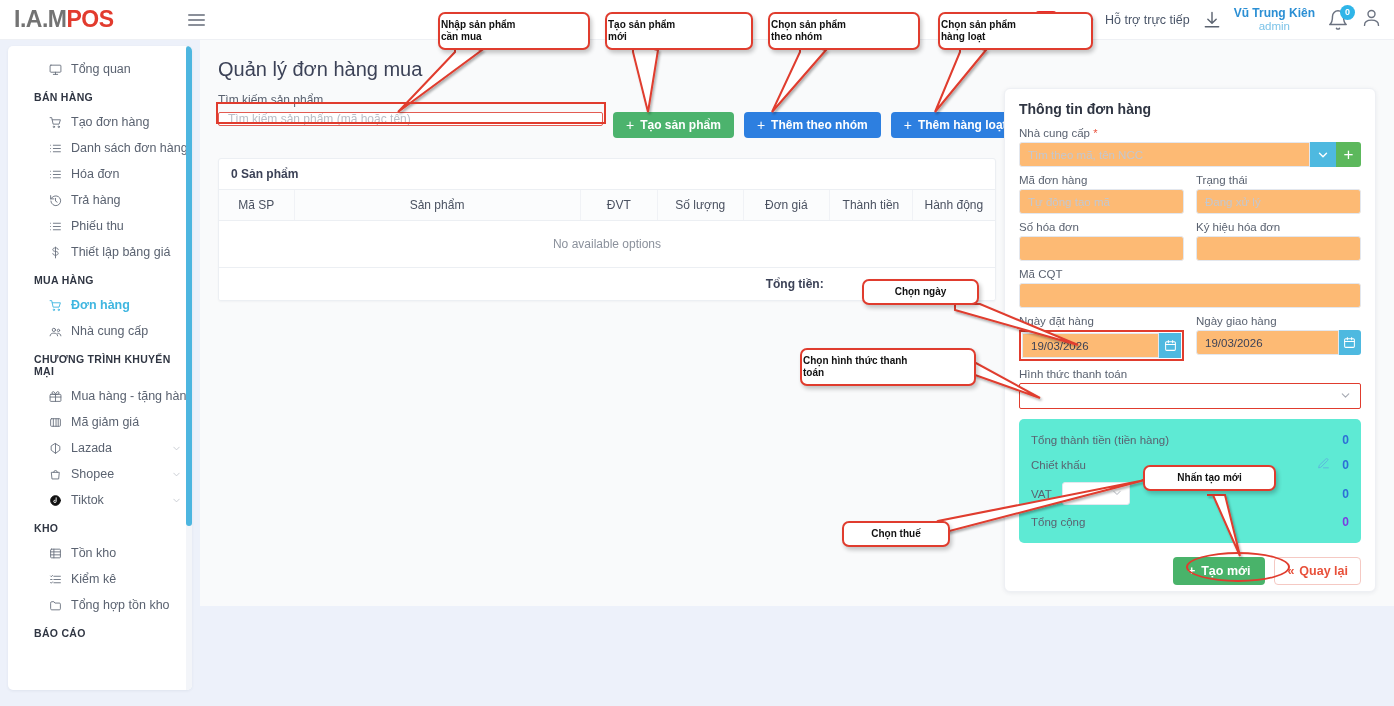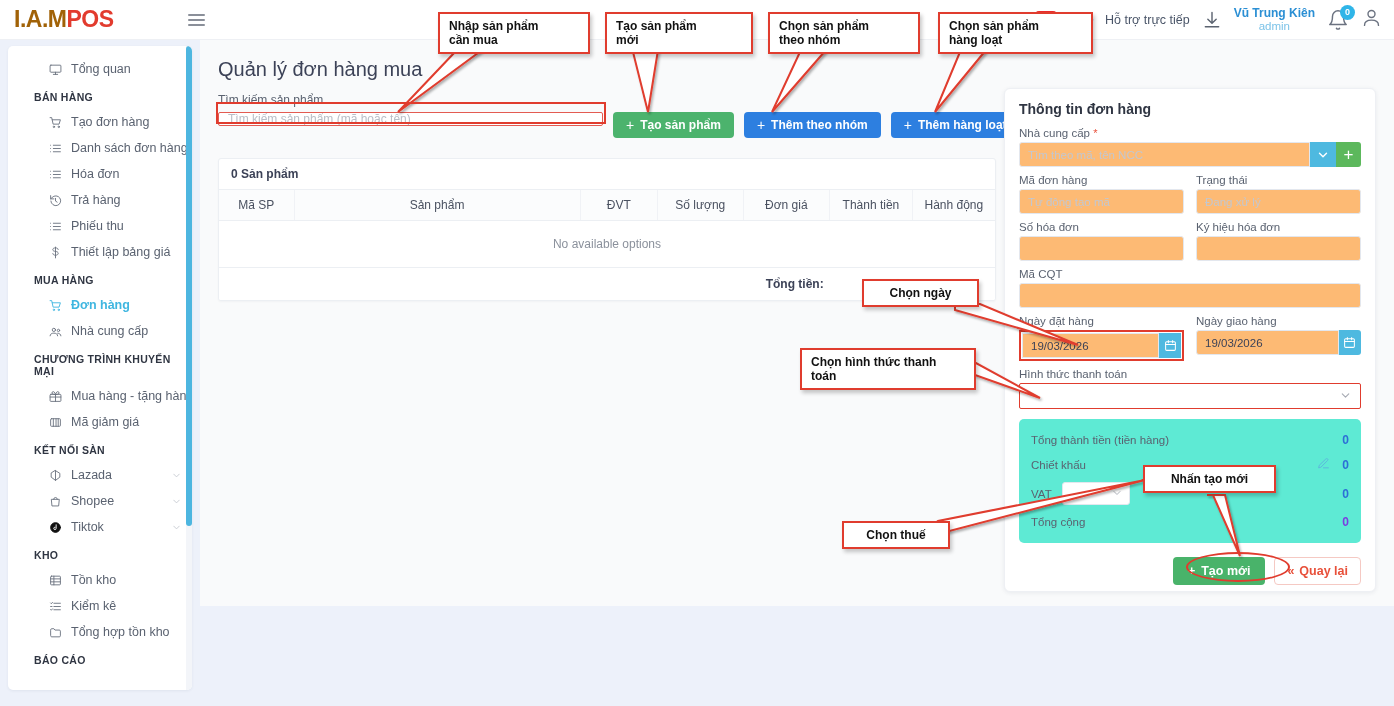--- a/index.html
+++ b/index.html
@@ -11,21 +11,21 @@
     -webkit-font-smoothing: antialiased;
   }
 
   
   .topbar {
     position: absolute; top: 0; left: 0; width: 1394px; height: 40px;
     background: #ffffff; display: flex; align-items: center;
     border-bottom: 1px solid #eef0f4; z-index: 30;
   }
   .logo { margin-left: 14px; font-size: 23px; font-weight: 700; letter-spacing: -0.5px; white-space: nowrap; }
-  .logo .iam { color: #a16207; }
+  .logo .iam { color: #737373; }
   .logo .pos { color: #e23b2e; }
   .hamburger { margin-left: 74px; display: flex; flex-direction: column; gap: 3px; cursor: pointer; }
   .hamburger span { display: block; width: 17px; height: 2px; background: #8a8f99; border-radius: 1px; }
 
   .topbar-right {
     margin-left: auto; display: flex; align-items: center; gap: 12px;
     padding-right: 12px; height: 100%;
   }
   .yt-icon {
     width: 24px; height: 17px; background: #ec2b2b; border-radius: 5px;
@@ -194,21 +194,21 @@
   .btn-back {
     height: 28px; background: #fff; color: #e8503a; border: 1px solid #f5c9c3;
     border-radius: 4px; font-size: 12.5px; font-weight: 700; padding: 0 12px;
     cursor: pointer; display: inline-flex; align-items: center; gap: 5px; font-family: inherit;
   }
 
   
   .overlay { position: absolute; inset: 0; pointer-events: none; z-index: 40; }
   .callout {
     position: absolute; background: #fff; border: 2px solid #e03c2e;
-    border-radius: 0; padding: 5px 9px; font-size: 12px; font-weight: 700;
+    border-radius: 7px; padding: 5px 1px; font-size: 10px; font-weight: 700;
     color: #111; line-height: 1.18; box-shadow: 2px 3px 4px rgba(0,0,0,0.22);
     pointer-events: none; white-space: pre-line;
   }
   .ellipse {
     position: absolute; border: 2px solid #e03c2e; border-radius: 50%;
     pointer-events: none;
   }
   .hl-box { position: absolute; border: 2px solid #e03c2e; pointer-events: none; }
 </style>
 </head>
@@ -351,21 +351,20 @@
       </div>
       <div class="nav-item">
         <span class="ic">
           <svg viewBox="0 0 24 24" fill="none" stroke="#6b7280" stroke-width="1.7" stroke-linecap="round" stroke-linejoin="round">
             <rect x="3" y="5" width="18" height="14" rx="1.5"></rect>
             <path d="M8 5v14M13 5v14M17 5v14"></path>
           </svg>
         </span>
         <span>Mã giảm giá</span>
       </div>
-      <div class="nav-group">KẾT NỐI SÀN</div>
       <div class="nav-item">
         <span class="ic">
           <svg viewBox="0 0 24 24" fill="none" stroke="#6b7280" stroke-width="1.7" stroke-linecap="round" stroke-linejoin="round">
             <path d="M12 3l8 5v7l-8 6-8-6V8z"></path>
             <path d="M12 3v18"></path>
           </svg>
         </span>
         <span>Lazada</span>
         <svg class="chev-right" viewBox="0 0 24 24" fill="none" stroke="#9aa1ad" stroke-width="2" stroke-linecap="round" stroke-linejoin="round">
           <path d="M6 9l6 6 6-6"></path>

